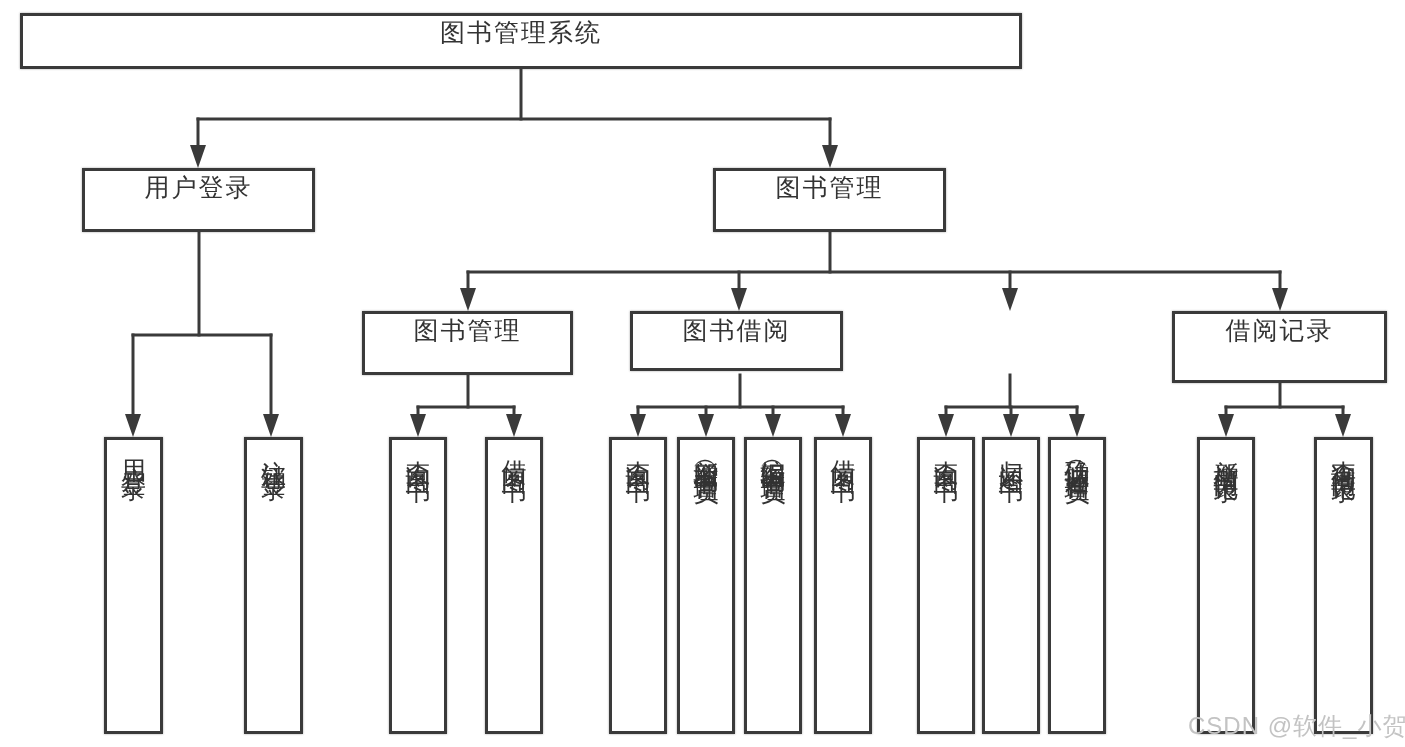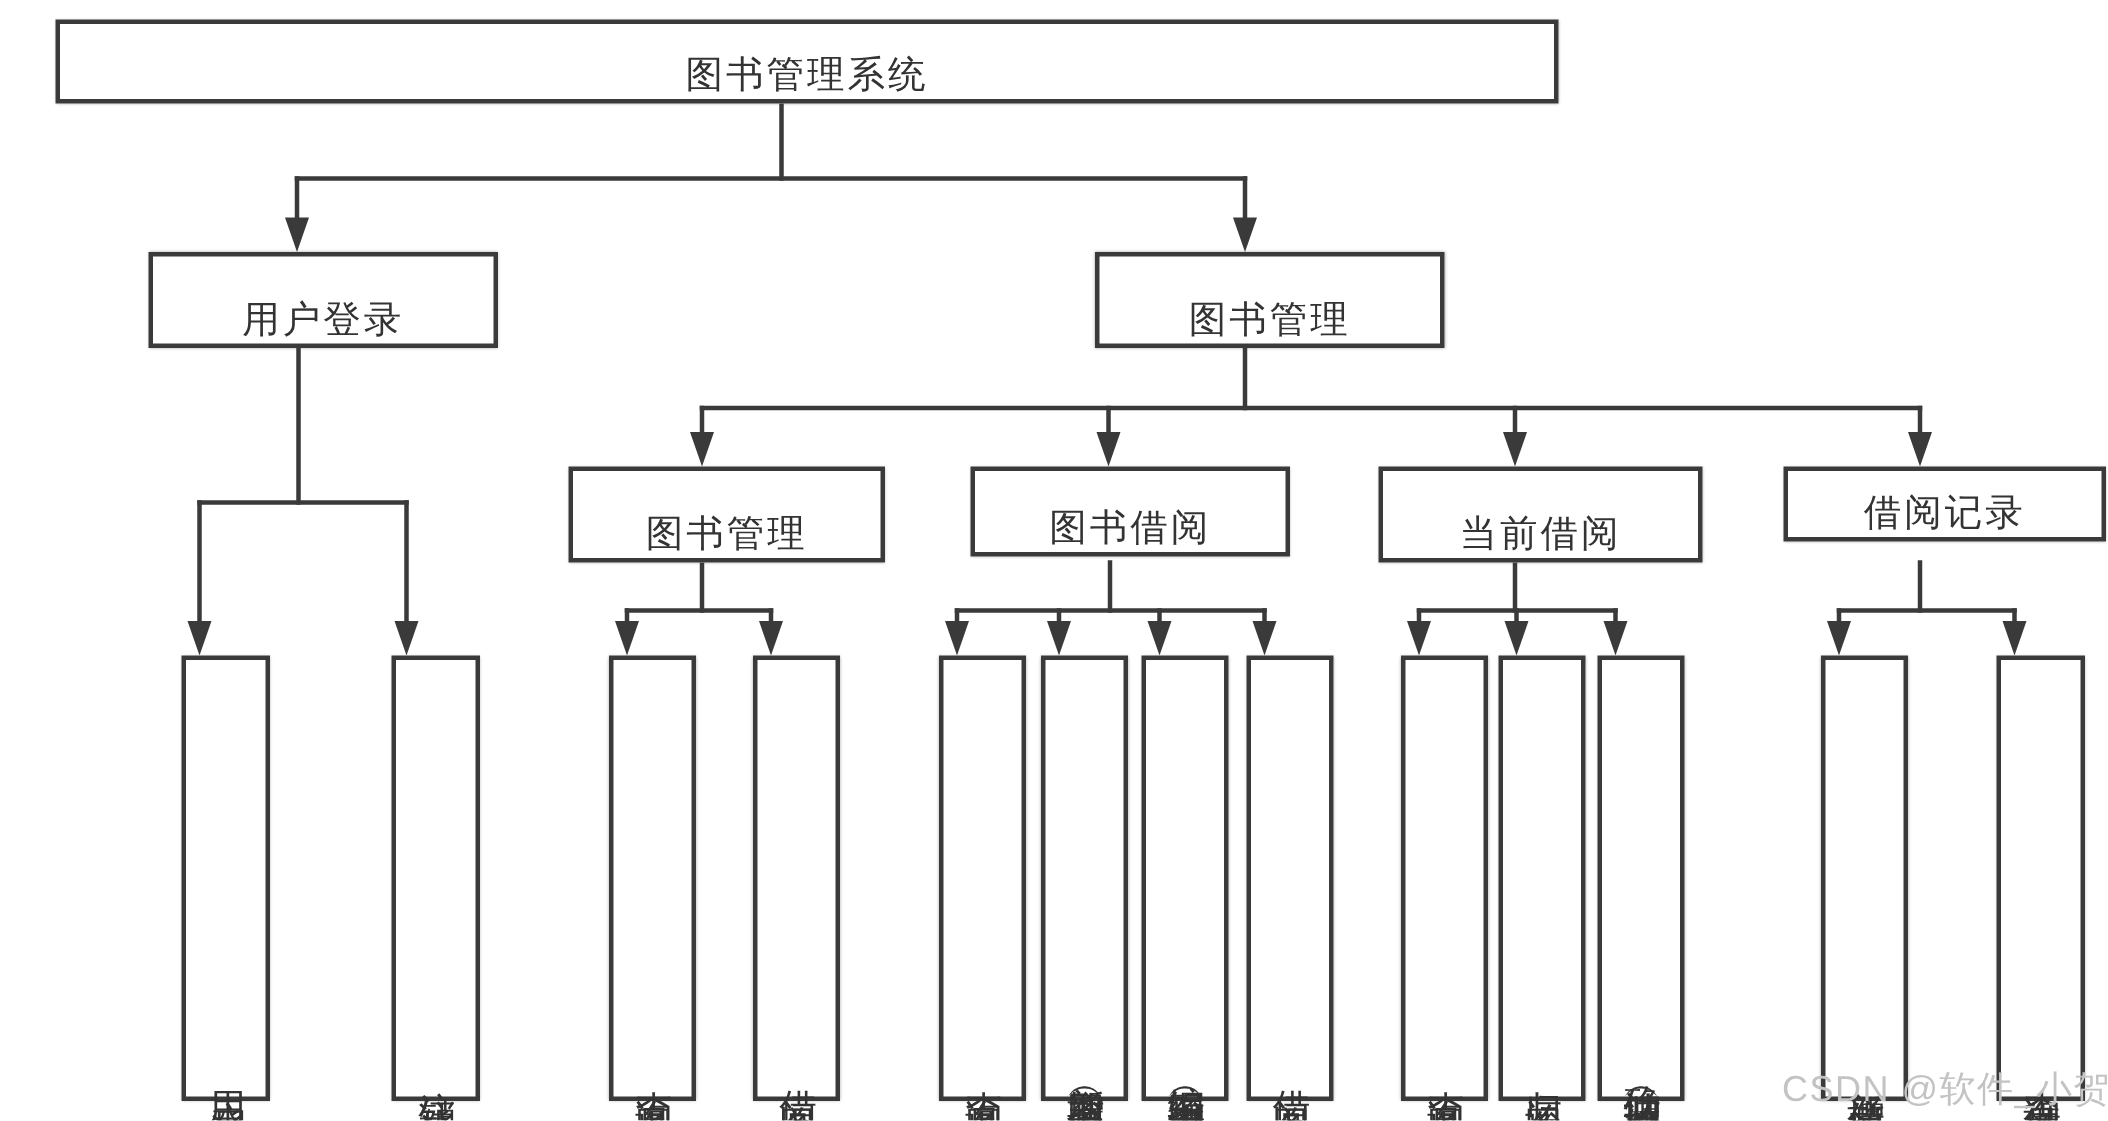--- a/index.html
+++ b/index.html
@@ -10,25 +10,24 @@
     font-family:"Liberation Sans","DejaVu Sans",sans-serif;
     overflow:hidden;
   }
   .connectors{position:absolute;left:0;top:0;z-index:1;}
   .node{
     position:absolute;
     box-sizing:border-box;
     border:3px solid #3a3a3a;
     background:#ffffff;
     display:flex;
-    align-items:flex-end;
+    align-items:flex-start;
     justify-content:center;
     z-index:2;
     box-shadow:0 0 2px rgba(60,60,60,.45);
-    margin-left:17px;
   }
   .node .lbl{
     color:#333333;
     font-size:25px;
     letter-spacing:2px;
     white-space:nowrap;
   }
   .vbox .lbl{
     writing-mode:vertical-rl;
     letter-spacing:6px;
@@ -127,24 +126,21 @@
   <div class="node hbox" style="left:713px;top:168px;width:233px;height:64px">
     <span class="lbl">图书管理</span>
   </div>
 
   <div class="node hbox" style="left:362px;top:311px;width:211px;height:64px">
     <span class="lbl">图书管理</span>
   </div>
   <div class="node hbox" style="left:630px;top:311px;width:213px;height:60px">
     <span class="lbl">图书借阅</span>
   </div>
-  <div class="node hbox" style="left:902px;top:311px;width:216px;height:64px">
-    <span class="lbl">当前借阅</span>
-  </div>
-  <div class="node hbox" style="left:1172px;top:311px;width:215px;height:50px">
+  <div class="node hbox" style="left:1172px;top:311px;width:215px;height:72px">
     <span class="lbl">借阅记录</span>
   </div>
 
   <div class="node vbox" style="left:104px;top:437px;width:59px;height:297px">
     <span class="lbl">用户登录</span>
   </div>
   <div class="node vbox" style="left:244px;top:437px;width:59px;height:297px">
     <span class="lbl">注销登录</span>
   </div>
 

